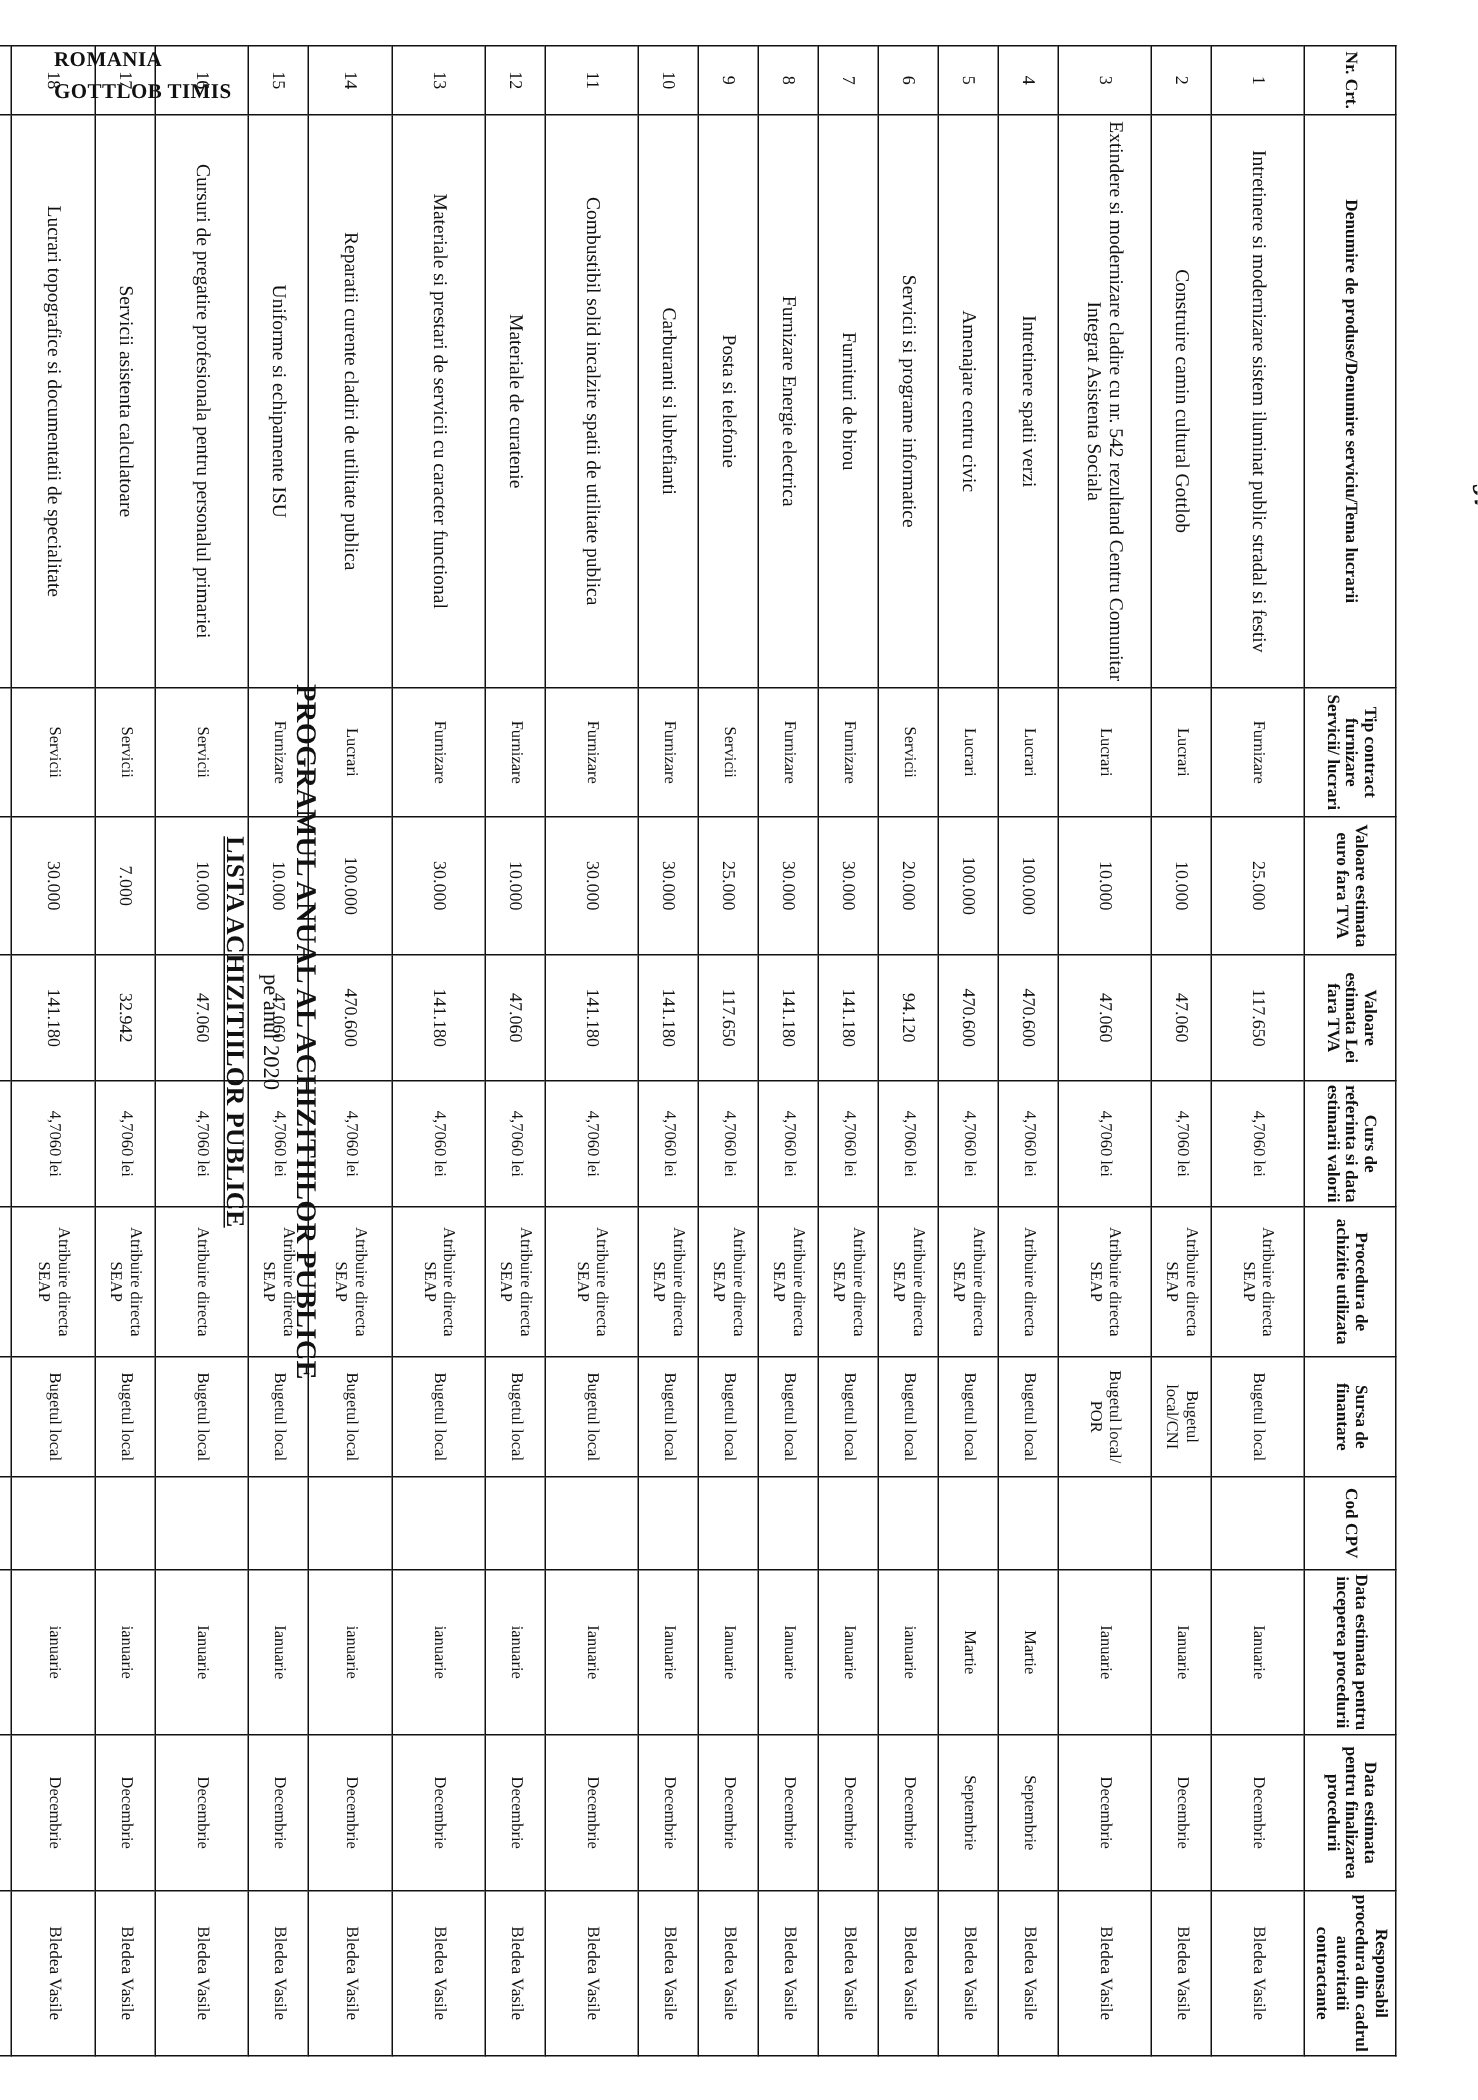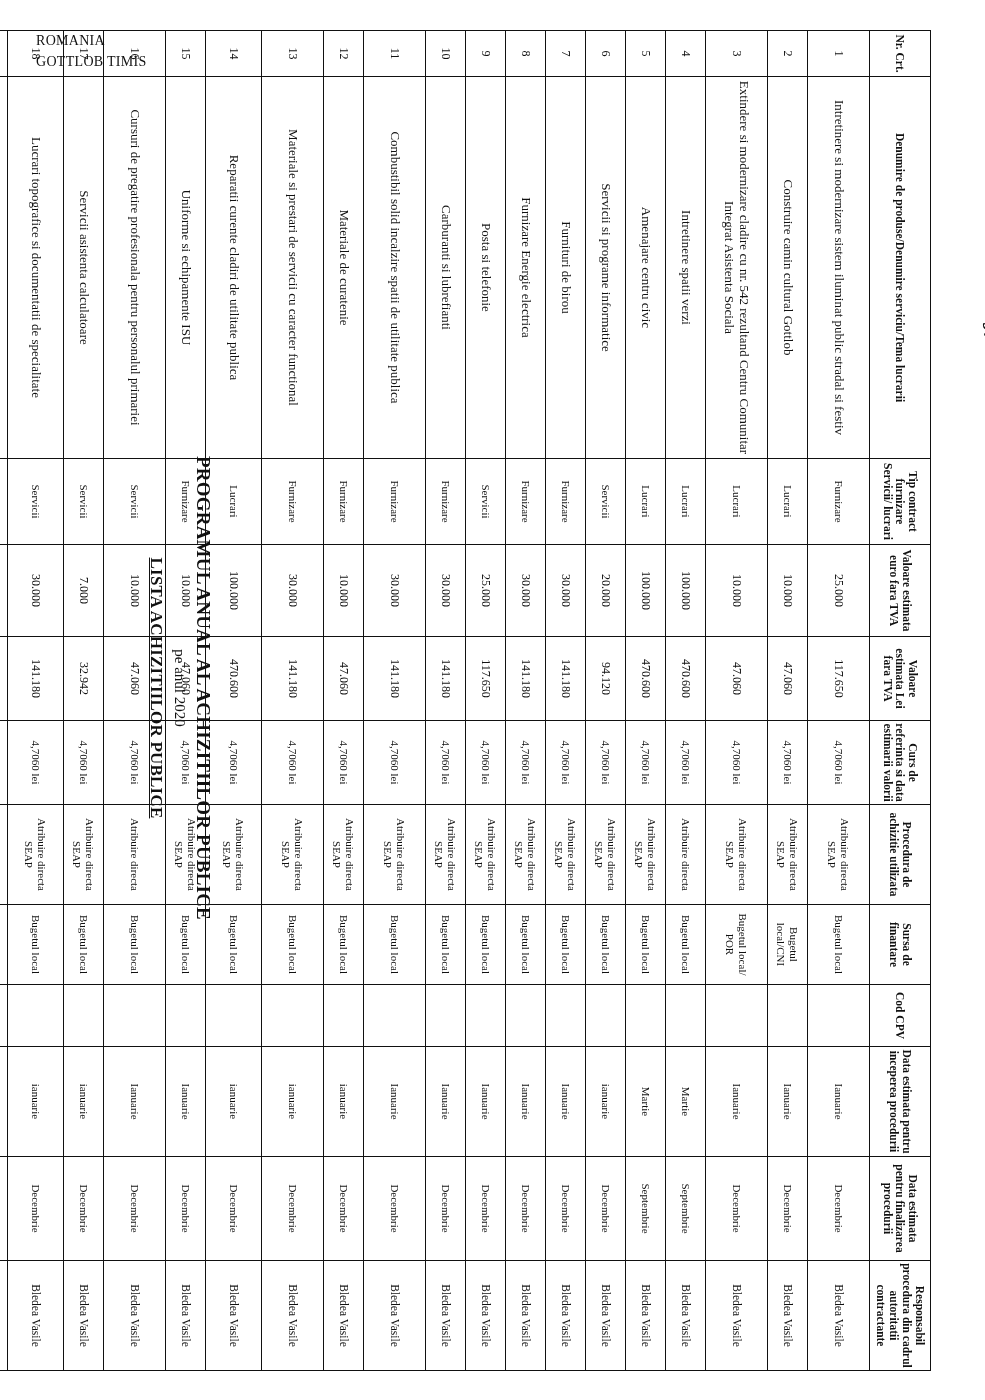--- a/index.html
+++ b/index.html
@@ -14,21 +14,21 @@
     font-family: "Liberation Serif", serif;
     color: #111;
     overflow: hidden;
   }
 
   
   .hdr-left {
     position: absolute;
     left: 36px;
     top: 30px;
-    font-weight: normal;
+    font-weight: bold;
     font-size: 14px;
     line-height: 1.5;
     letter-spacing: 0.3px;
   }
   .hdr-left div { white-space: nowrap; }
 
   
   .hdr-right {
     position: absolute;
     right: 6px;

